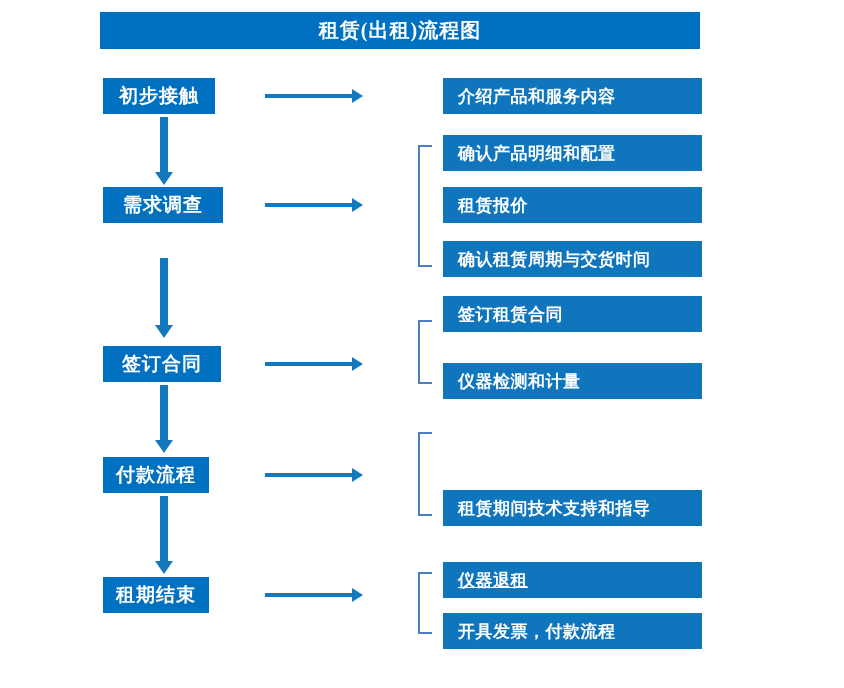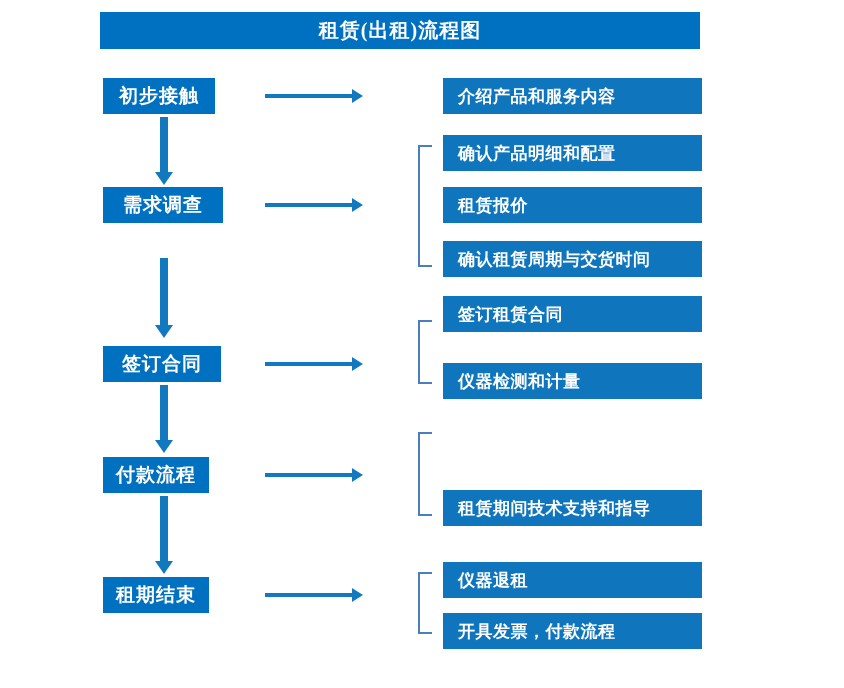--- a/index.html
+++ b/index.html
@@ -186,17 +186,17 @@
 
   <div class="detail-box" style="top:241px;">确认租赁周期与交货时间</div>
 
   <div class="detail-box" style="top:296px;">签订租赁合同</div>
 
   <div class="detail-box" style="top:363px;">仪器检测和计量</div>
 
 
   <div class="detail-box" style="top:490px;">租赁期间技术支持和指导</div>
 
-  <div class="detail-box" style="top:562px;">仪器退租</div>
+  <div class="detail-box" style="top:562px;text-decoration:underline;">仪器退租</div>
 
   <div class="detail-box" style="top:613px;">开具发票，付款流程</div>
 
 </div>
 
 </body></html>

